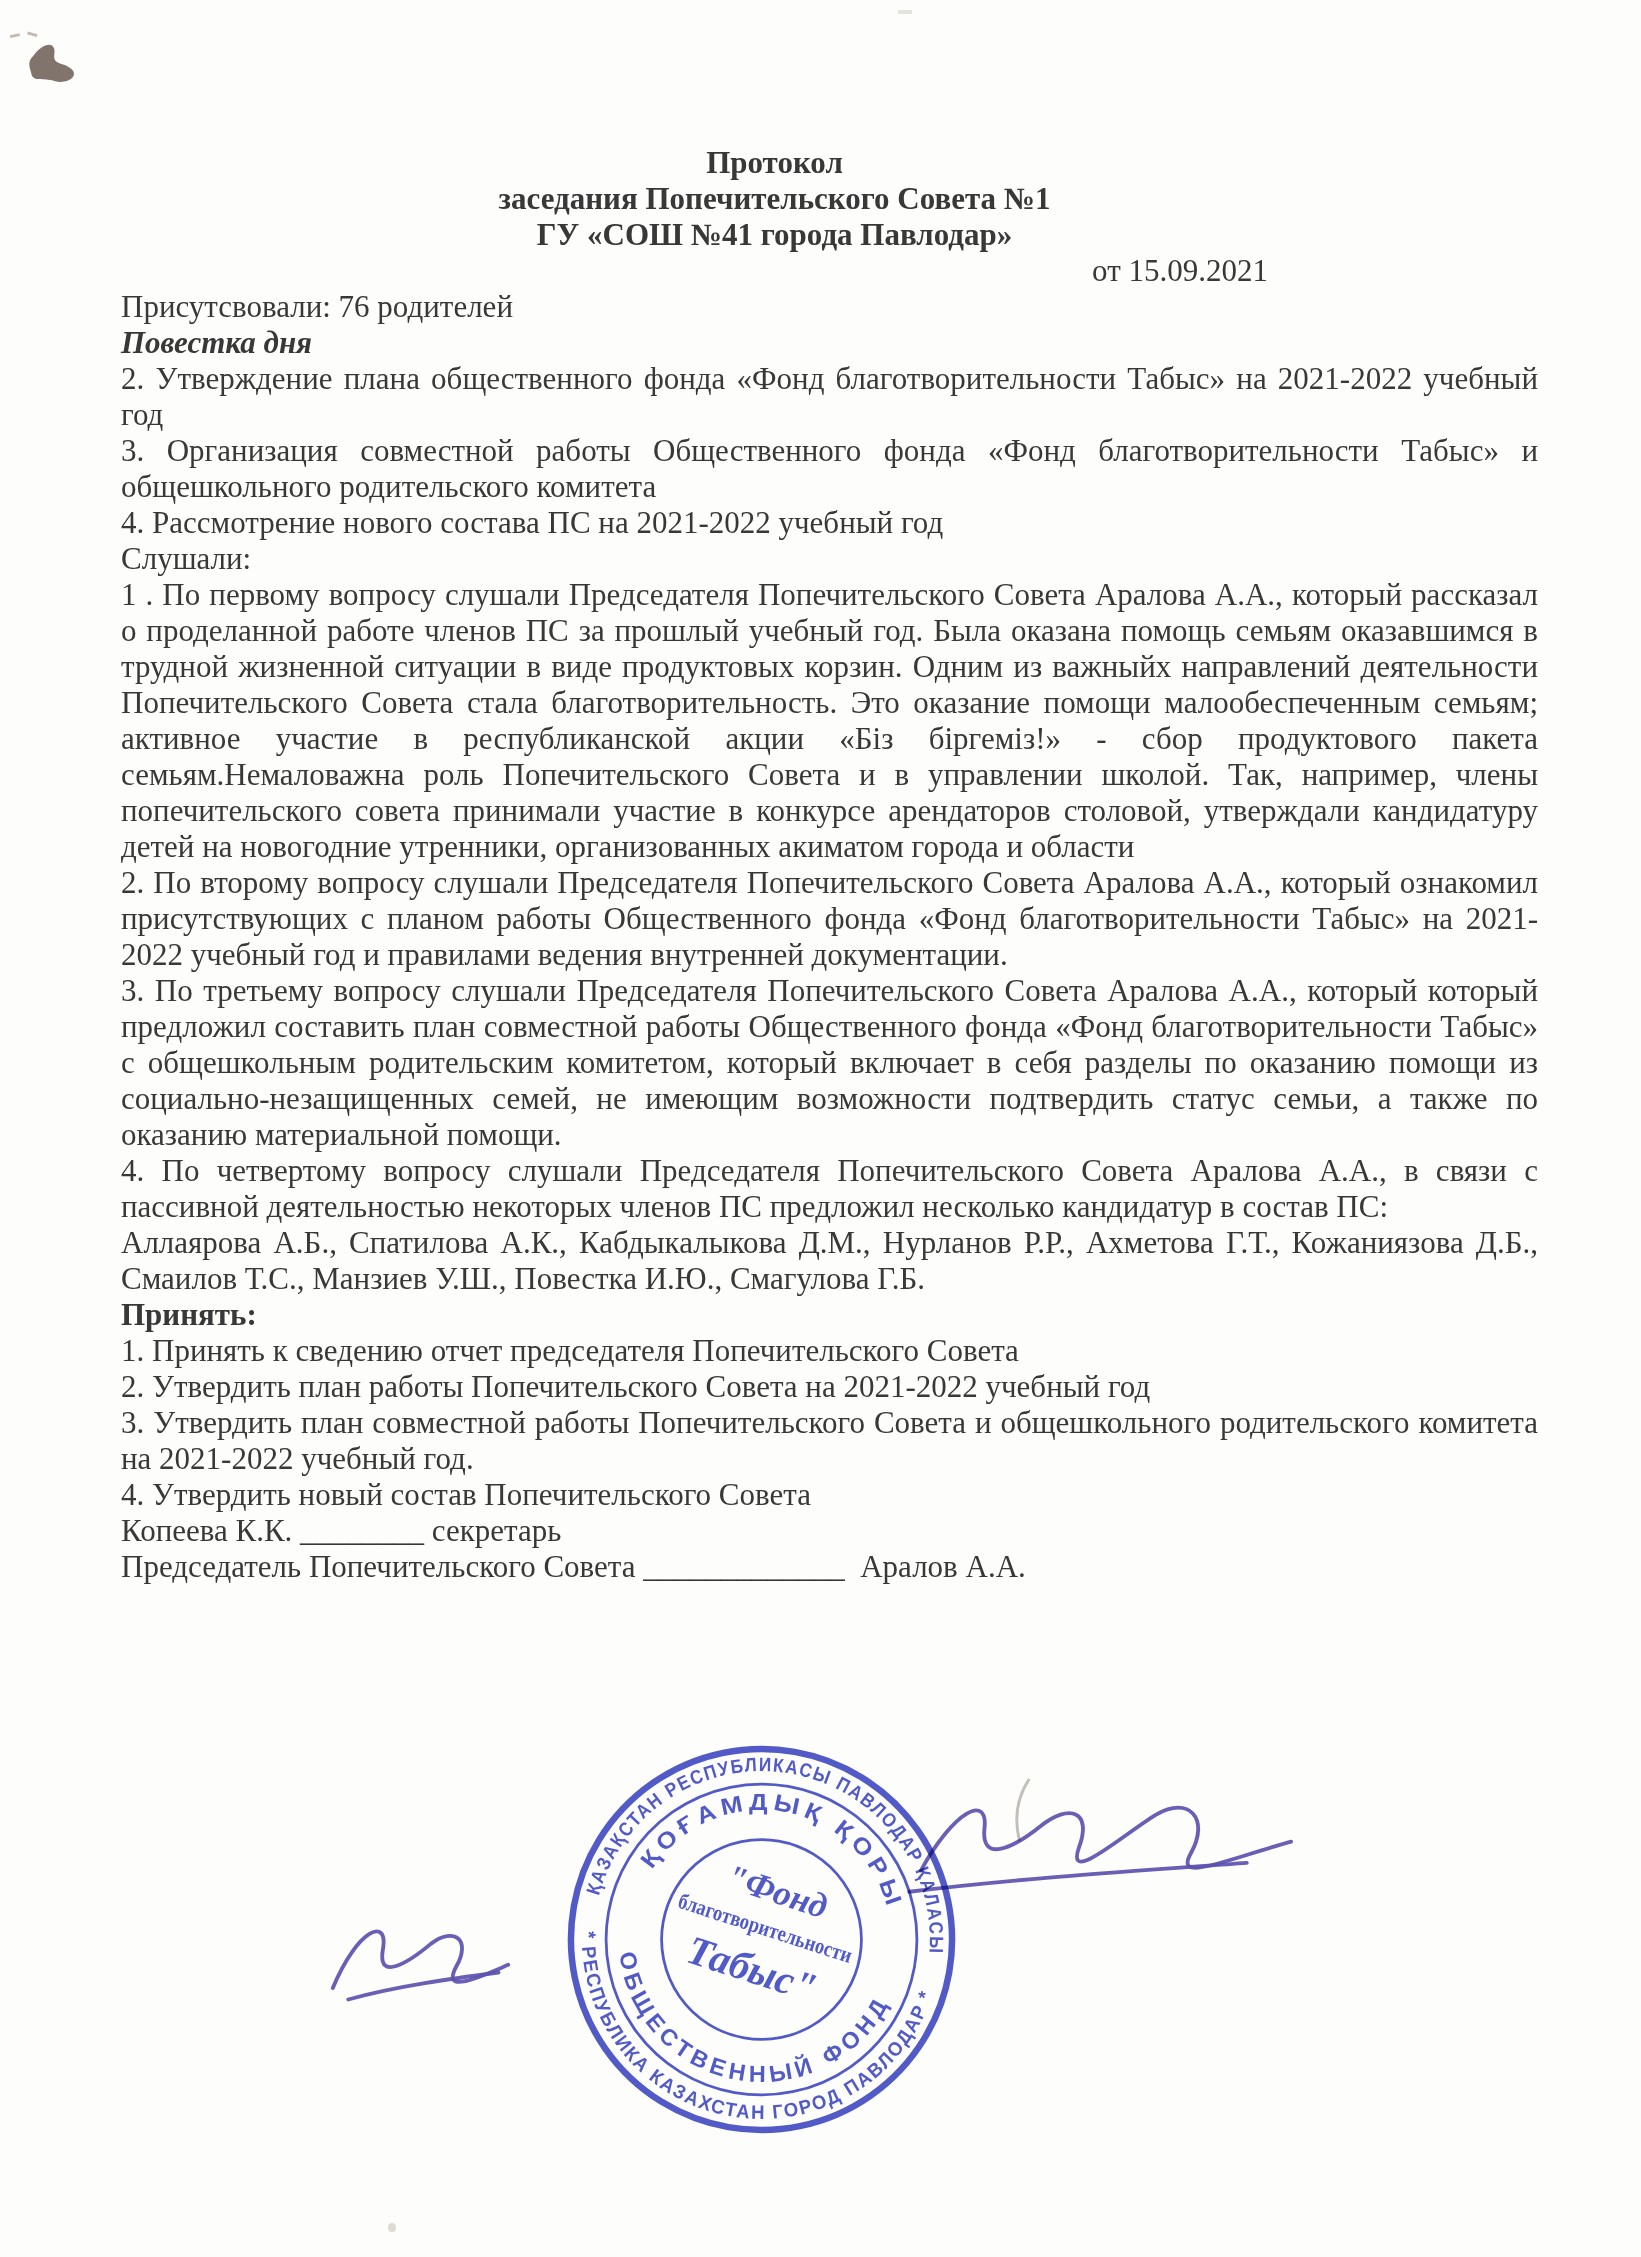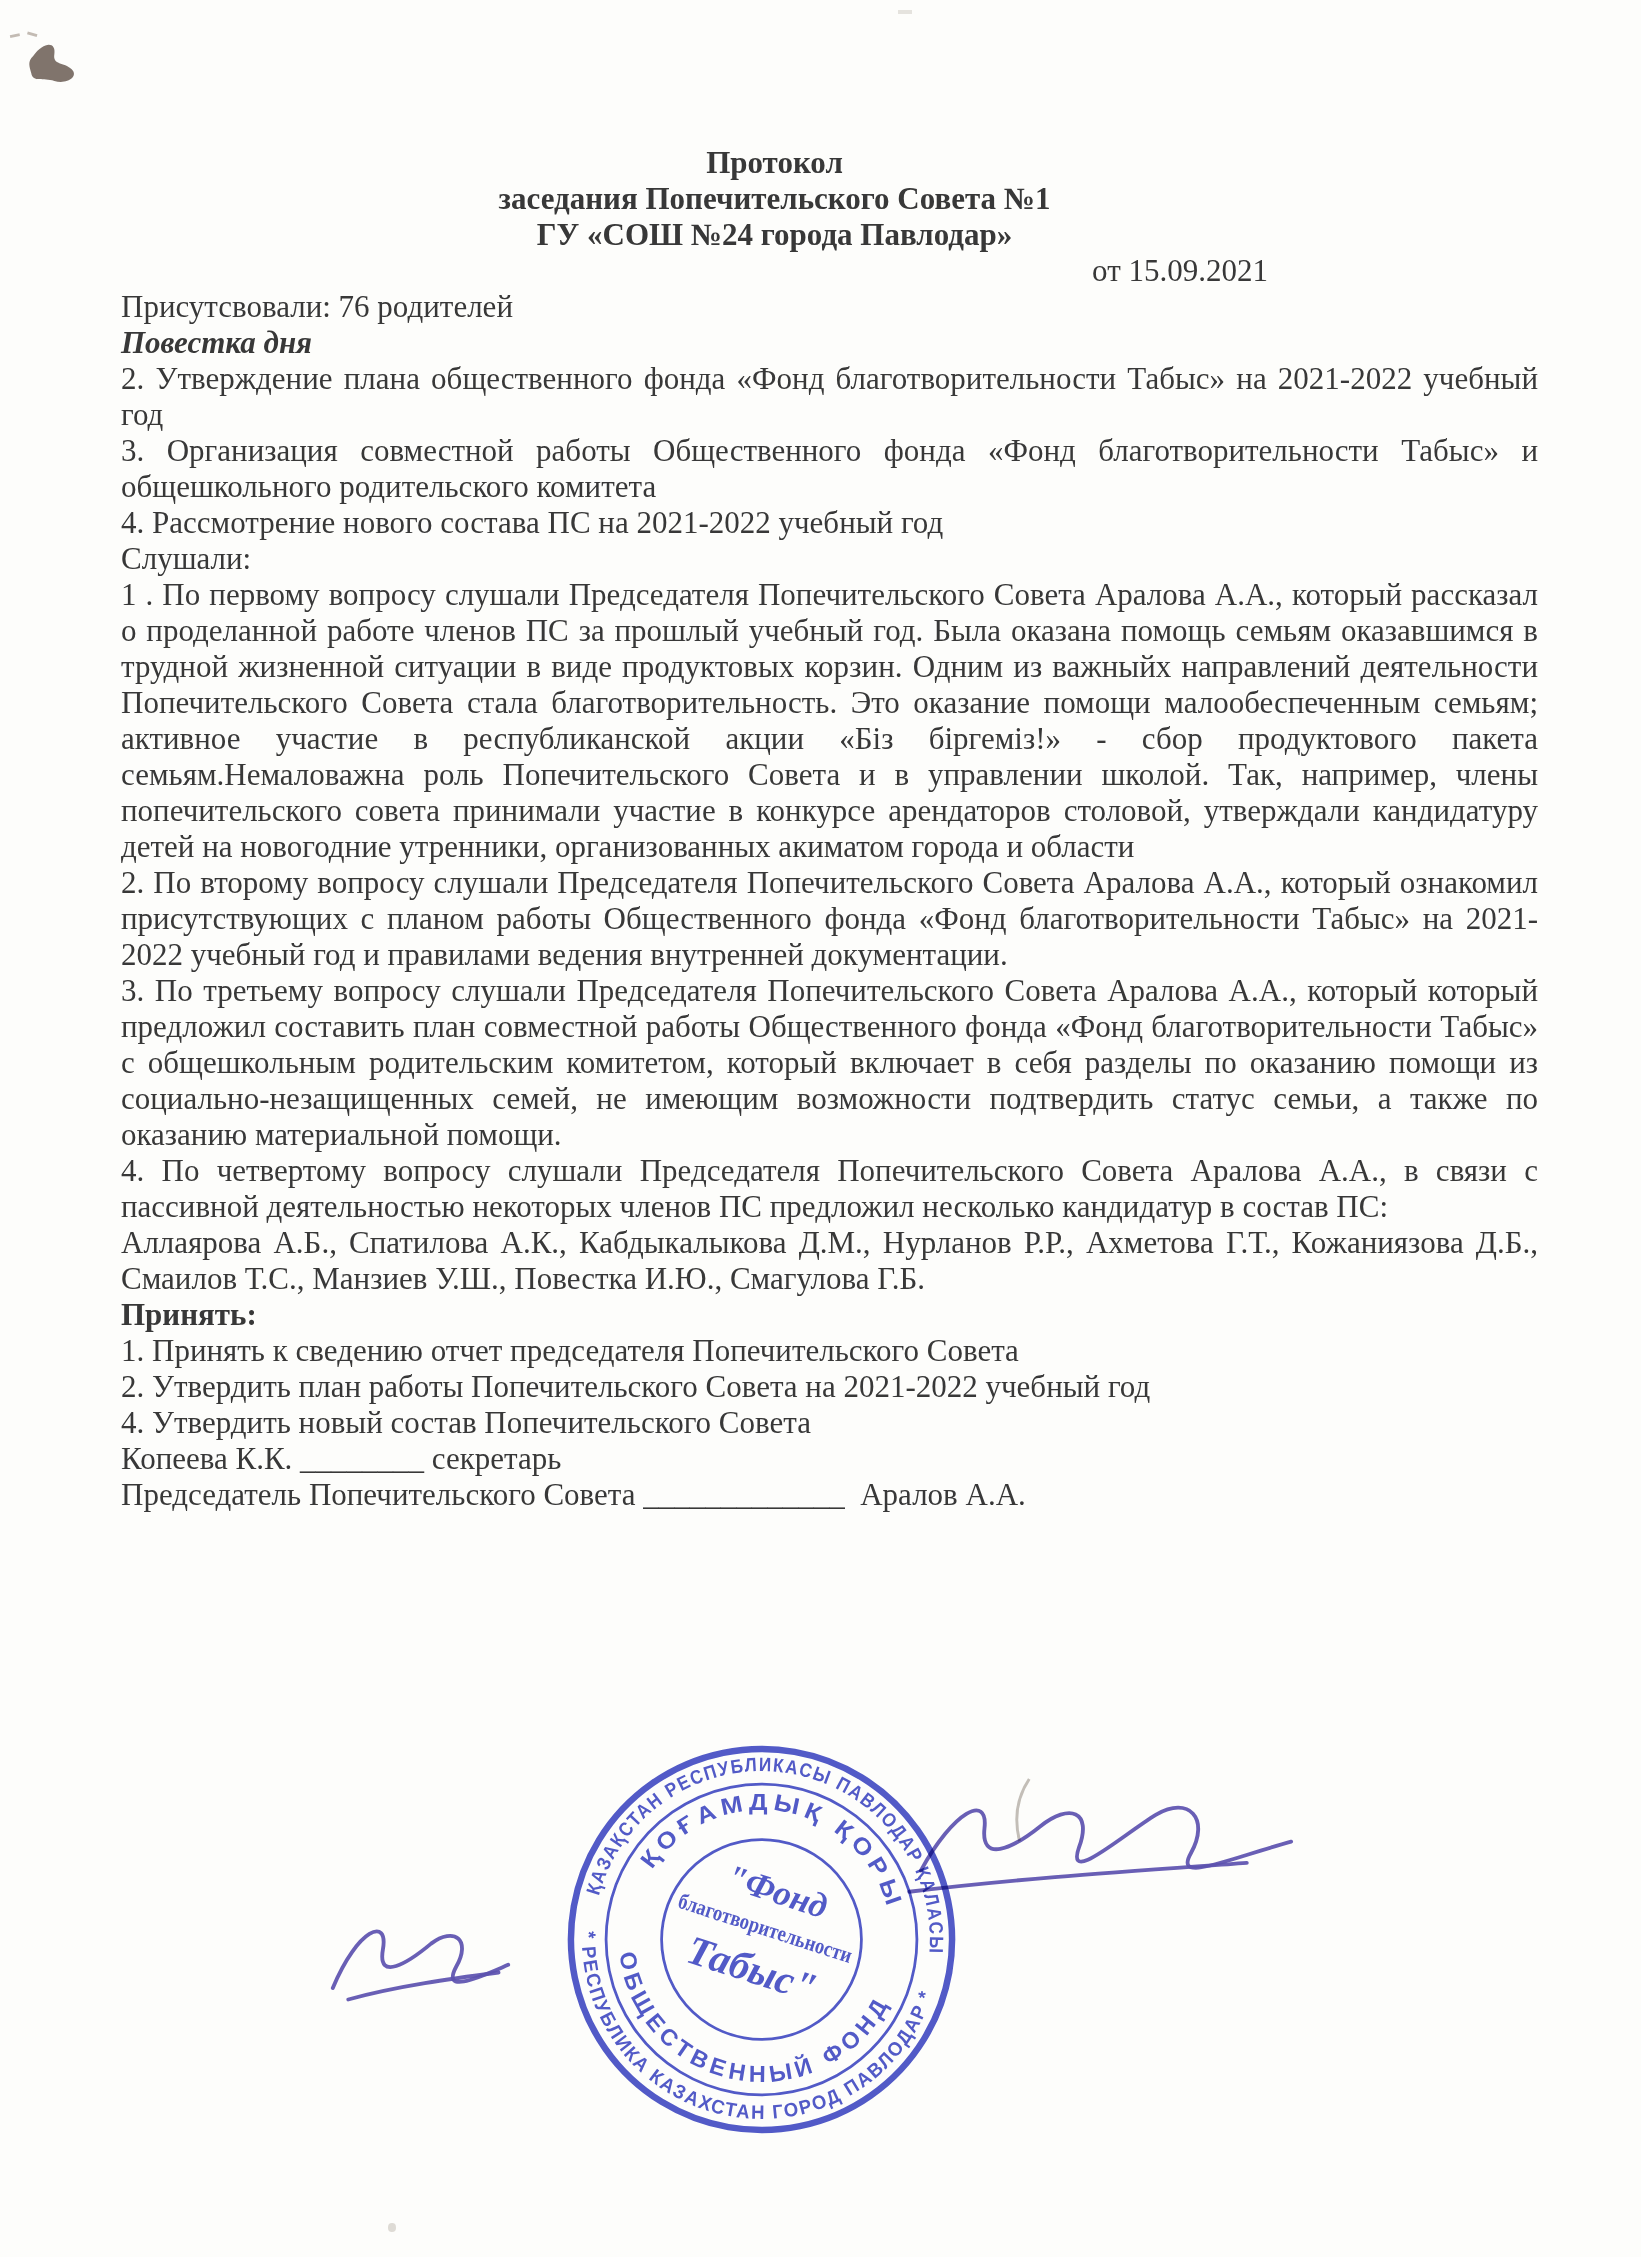--- a/index.html
+++ b/index.html
@@ -41,21 +41,21 @@
 </head>
 <body>
 
 <div class="page">
 
   <div class="content">
 
     <div class="title-block">
       <p>Протокол</p>
       <p>заседания  Попечительского Совета №1</p>
-      <p>ГУ «СОШ №24 города Павлодар»</p>
+      <p>ГУ «СОШ №41 города Павлодар»</p>
     </div>
 
     <p class="date-line">от 15.09.2021</p>
 
     <p class="attendees">Присутсвовали: 76 родителей</p>
 
     <p class="agenda-heading">Повестка дня</p>
 
     <p class="jp">2.  Утверждение плана общественного фонда «Фонд благотворительности Табыс» на 2021-2022 учебный год</p>
     <p class="jp">3. Организация совместной работы Общественного фонда «Фонд благотворительности Табыс» и общешкольного родительского комитета</p>
@@ -67,20 +67,21 @@
     <p class="jp"><span class="lead">2. По второму вопросу</span><span> слушали Председателя Попечительского Совета Аралова А.А., который ознакомил присутствующих с планом работы Общественного фонда «Фонд благотворительности Табыс»  на 2021-2022 учебный год и правилами ведения внутренней документации.</span></p>
     <p class="jp"><span class="lead">3. По третьему вопросу</span><span> слушали Председателя Попечительского Совета Аралова А.А., который который предложил составить план совместной работы Общественного фонда «Фонд благотворительности Табыс»    с общешкольным родительским комитетом, который включает в себя разделы по оказанию помощи из социально-незащищенных семей, не имеющим возможности подтвердить статус семьи, а также по оказанию материальной помощи.</span></p>
     <p class="jp"><span class="lead">4. По четвертому вопросу</span><span>  слушали Председателя Попечительского Совета Аралова А.А., в связи с пассивной деятельностью некоторых членов ПС предложил несколько кандидатур в состав ПС:</span></p>
 
     <p class="jp">Аллаярова А.Б., Спатилова А.К., Кабдыкалыкова Д.М., Нурланов Р.Р., Ахметова Г.Т., Кожаниязова Д.Б., Смаилов Т.С., Манзиев У.Ш., Повестка И.Ю., Смагулова Г.Б.</p>
 
     <p class="decided-heading">Принять:</p>
 
     <p class="jp">1. Принять к сведению отчет председателя Попечительского Совета</p>
     <p class="jp">2. Утвердить план работы Попечительского Совета на 2021-2022 учебный год</p>
+    <p class="jp">3. Утвердить план совместной работы Попечительского Совета и общешкольного родительского комитета на 2021-2022 учебный год.</p>
     <p class="jp">4. Утвердить новый состав Попечительского Совета</p>
 
     <p class="sig-line sig-secretary"><span>Копеева К.К.</span>&nbsp;<span>________</span>&nbsp;<span>секретарь</span></p>
 
     <p class="sig-line sig-chairman"><span>Председатель Попечительского Совета</span>&nbsp;<span>_____________</span>&nbsp;&nbsp;<span>Аралов А.А.</span></p>
 
   </div>
 
   <svg class="stamp" viewBox="0 0 440 440">
     <g class="stamp-ink">

